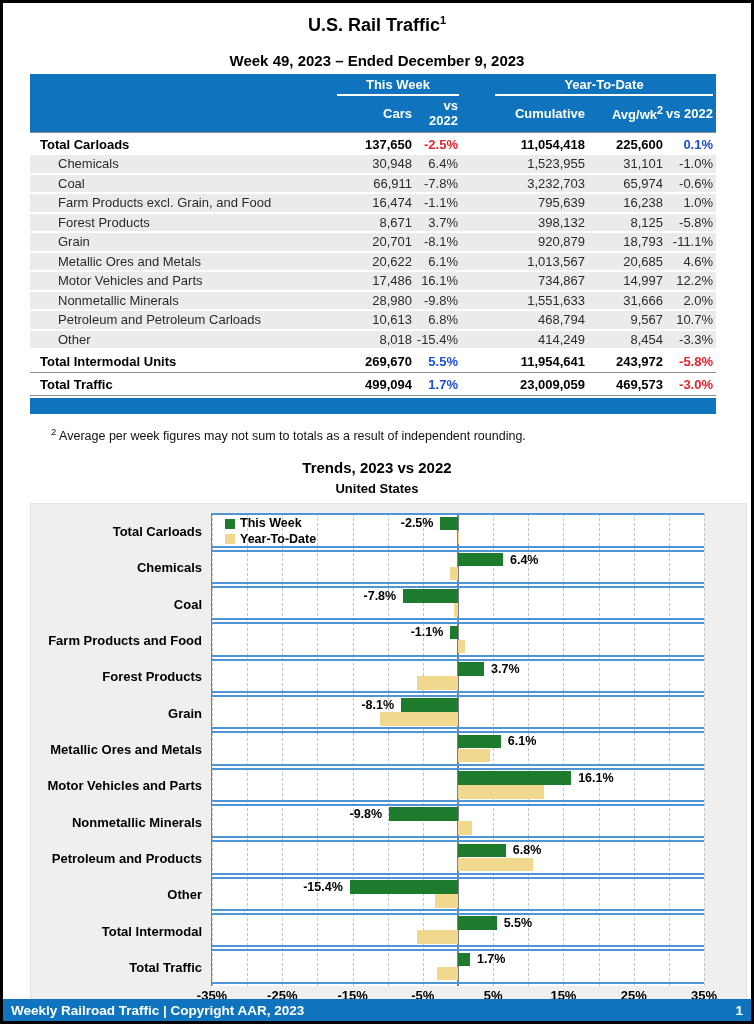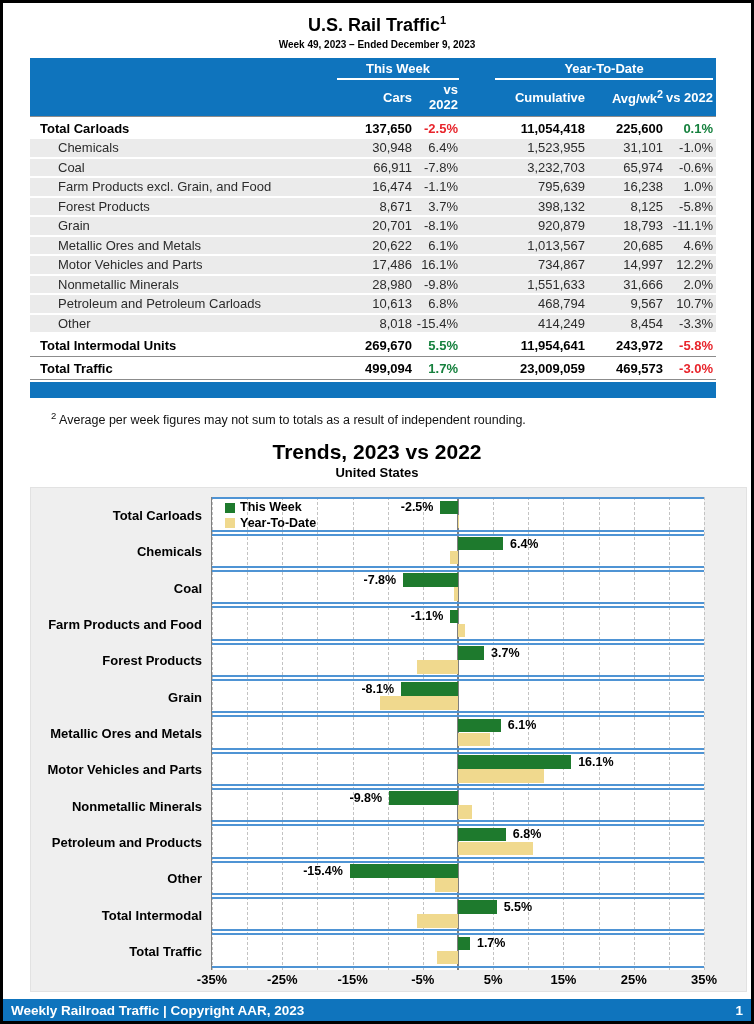--- a/index.html
+++ b/index.html
@@ -2,46 +2,46 @@
 <html><head>
 <meta charset="utf-8">
 <style>
   html,body{margin:0;padding:0;background:#888;}
   .page{position:relative;width:754px;height:1024px;box-sizing:border-box;margin:0 auto;
         background:#fff;border:3px solid #000;overflow:hidden;
         font-family:"Liberation Sans",sans-serif;color:#000;}
   
   .title{ text-align:center;font-weight:bold;font-size:18px;margin-top:7px;line-height:21px;}
   .title sup{font-size:11px;}
-  .subtitle{text-align:center;font-weight:bold;font-size:10px;margin-top:0;line-height:17px;}
+  .subtitle{text-align:center;font-weight:bold;font-size:15px;margin-top:16px;line-height:17px;}
   
   table.rail{border-collapse:collapse;table-layout:fixed;width:686px;margin:5px 0 0 27px;font-size:13px;}
   table.rail col.c-label{width:245px;} table.rail col.c-cars{width:140px;}
   table.rail col.c-vsw{width:46px;}   table.rail col.c-cum{width:127px;}
   table.rail col.c-avg{width:78px;}   table.rail col.c-vsy{width:50px;}
   thead th{background:#0f74bd;color:#fff;font-weight:bold;padding:0;font-size:13px;}
   .grp{border-bottom:2px solid #fff;text-align:center;padding:3px 0 2px 0;}
   .grp.tw{margin-left:62px;margin-right:2px;}
   .grp.ytd{margin-left:34px;margin-right:3px;}
   th.colhead{text-align:right;padding:2px 3px 4px 0;}
   td{padding:0 3px 0 0;white-space:nowrap;overflow:hidden;}
   tr.detail td{background:#ebebeb;border-bottom:2px solid #fff;height:17.5px;color:#2b2b2b;}
   tr.total td{background:#fff;font-weight:bold;height:22px;border-top:1px solid #8c8c8c;}
   tr.total.last td{border-bottom:1px solid #8c8c8c;}
   td.lbl{text-align:left;}
   tr.total td.lbl{padding-left:10px;}
   tr.detail td.lbl{padding-left:28px;}
   td.num{text-align:right;}
-  .neg{color:#e8242b;} .pos{color:#15803d;}
+  .neg{color:#e8242b;} .pos{color:#1d4ed8;}
   .blue-band{width:686px;height:16px;background:#0f74bd;margin:2px 0 0 27px;}
   
   .footnotes{margin:8px 0 0 48px;font-size:12.5px;line-height:19px;color:#111;}
   .footnotes sup{font-size:9.5px;}
   
-  .chart-title{text-align:center;font-weight:bold;font-size:21px;margin-top:11px;line-height:21px;}
+  .chart-title{text-align:center;font-weight:bold;font-size:15px;margin-top:11px;line-height:21px;}
   .chart-sub{text-align:center;font-weight:bold;font-size:13px;margin-top:3px;line-height:16px;}
   .figure{position:relative;width:717px;height:505px;margin:6px 0 0 27px;box-sizing:border-box;
           background:#efefef;border:1px solid #e2e2e2;}
   .plot-row{display:flex;padding-top:9px;}
   .cat-labels{width:180px;flex:none;}
   .cat-label{height:36.35px;display:flex;align-items:center;justify-content:flex-end;
              padding-right:9px;box-sizing:border-box;font-weight:bold;font-size:13px;}
   .plot{position:relative;width:492px;flex:none;background:#fff;border-left:1px solid #7f7f7f;}
   .grid{position:absolute;top:0;bottom:0;width:0;border-left:1px dashed #c3c3c3;}
   .zero{position:absolute;top:0;bottom:0;width:2px;margin-left:-1px;background:#7f7f7f;}

